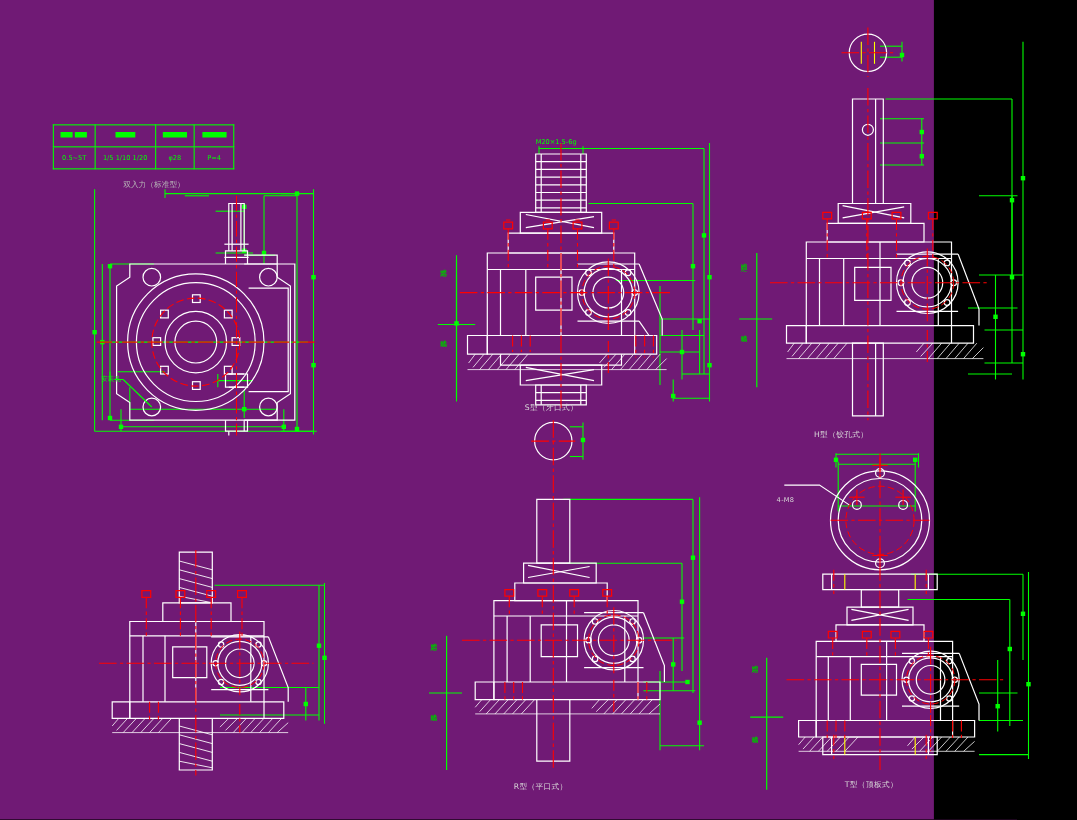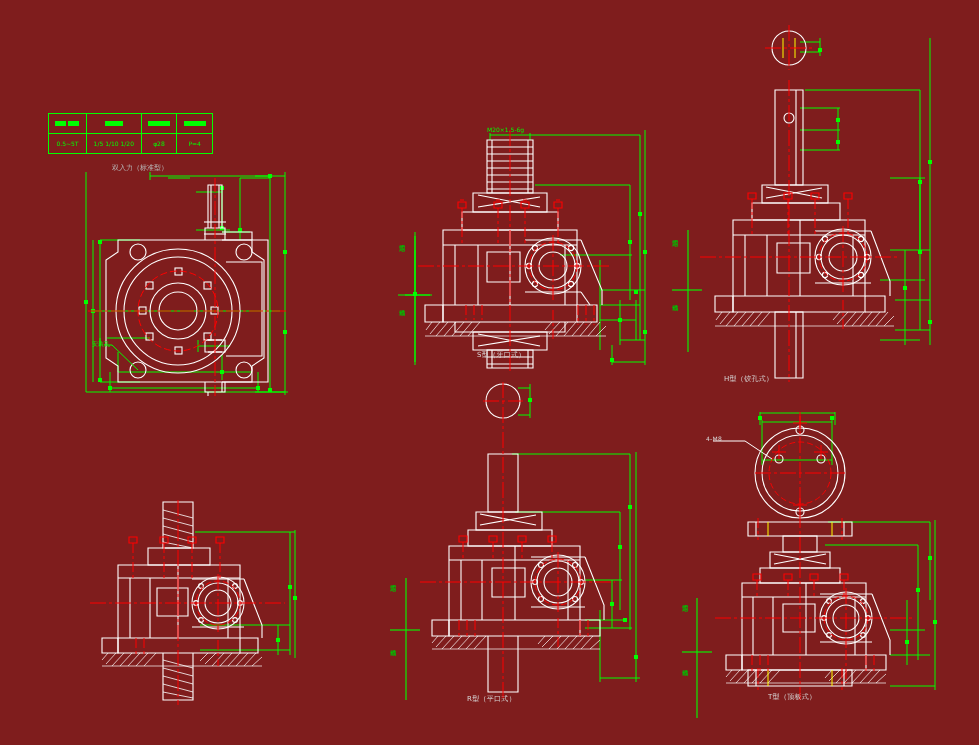--- a/index.html
+++ b/index.html
@@ -1,20 +1,20 @@
 <!DOCTYPE html>
 <html><head>
 <meta charset="utf-8">
 <style>
   html,body{margin:0;padding:0;background:#000;}
   body{width:979px;height:745px;overflow:hidden;position:relative;
        font-family:"DejaVu Sans","Liberation Sans",sans-serif;}
-  .canvas{position:absolute;left:0;top:0;width:979px;height:745px;background:#7f1d1d;}
+  .canvas{position:absolute;left:0;top:0;width:849px;height:745px;background:#701a75;}
   svg{position:absolute;left:0;top:0;}
-  .lbl{position:absolute;color:#d8d8d8;font-size:7px;letter-spacing:.3px;white-space:nowrap;}
+  .lbl{position:absolute;color:#d8d8d8;font-size:7px;letter-spacing:.3px;white-space:nowrap;margin-top:16px;}
   .glbl{position:absolute;color:#00ff00;font-size:6px;white-space:nowrap;}
   .vlbl{position:absolute;color:#00c000;font-size:6px;white-space:nowrap;
         writing-mode:vertical-rl;text-orientation:upright;line-height:1.05;}
   .tbl{position:absolute;border-collapse:collapse;}
   .tbl td{border:1px solid #00ff00;height:19px;text-align:center;vertical-align:middle;
           color:#00ff00;font-size:6px;padding:0 3px;}
   .sw{display:inline-block;background:#00ff00;height:5px;width:14px;margin:0 1px;}
   .cap{position:absolute;color:#b9b9b9;font-size:7px;white-space:nowrap;}
 </style>
 </head>
@@ -716,21 +716,21 @@
     <td>1/5  1/10  1/20</td>
     <td>φ28</td>
     <td>P=4</td>
   </tr>
 </tbody>
     </table>
 
 <div class="cap" style="left:112px;top:163px;">双入力（标准型）</div>
 
 <div class="lbl" style="left:477px;top:350px;">S型（牙口式）</div>
-<div class="lbl" style="left:724px;top:374px;">H型（铰孔式）</div>
+<div class="lbl" style="left:740px;top:374px;">H型（铰孔式）</div>
 <div class="lbl" style="left:467px;top:694px;">R型（平口式）</div>
 <div class="lbl" style="left:768px;top:692px;">T型（顶板式）</div>
 
 <div class="glbl" style="left:92px;top:340px;color:#00ff00;">安装孔</div>
 <div class="lbl" style="left:706px;top:435px;font-size:6px;">4-M8</div>
 <div class="glbl" style="left:487px;top:126px;">M20×1.5-6g</div>
 
 <div class="vlbl" style="left:399px;top:240px;">固定式</div>
 <div class="vlbl" style="left:399px;top:305px;">移动式</div>
 

